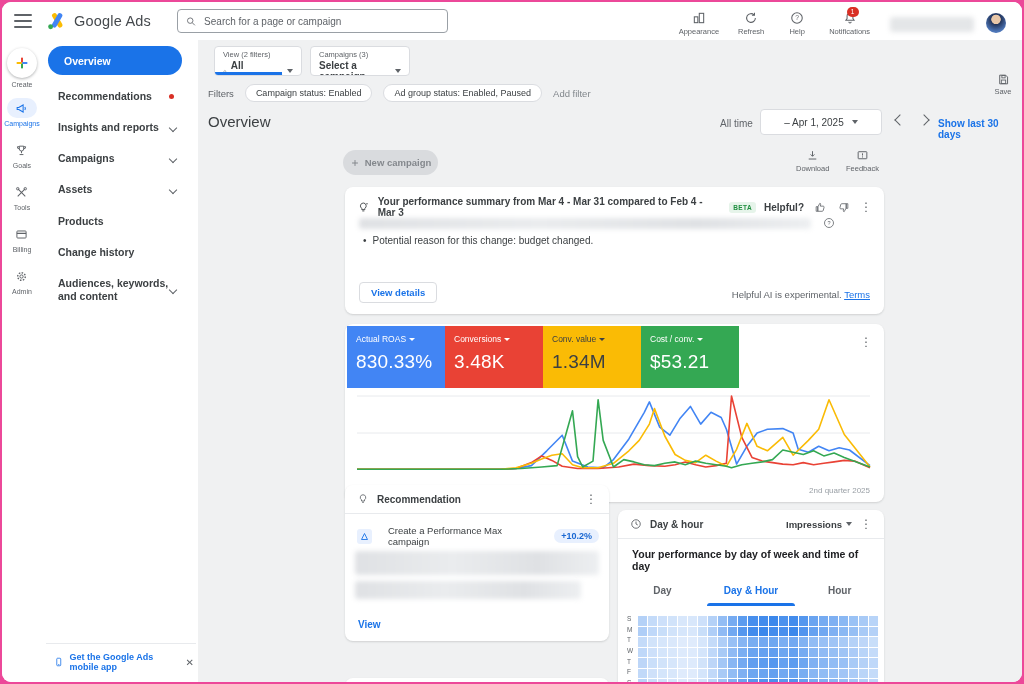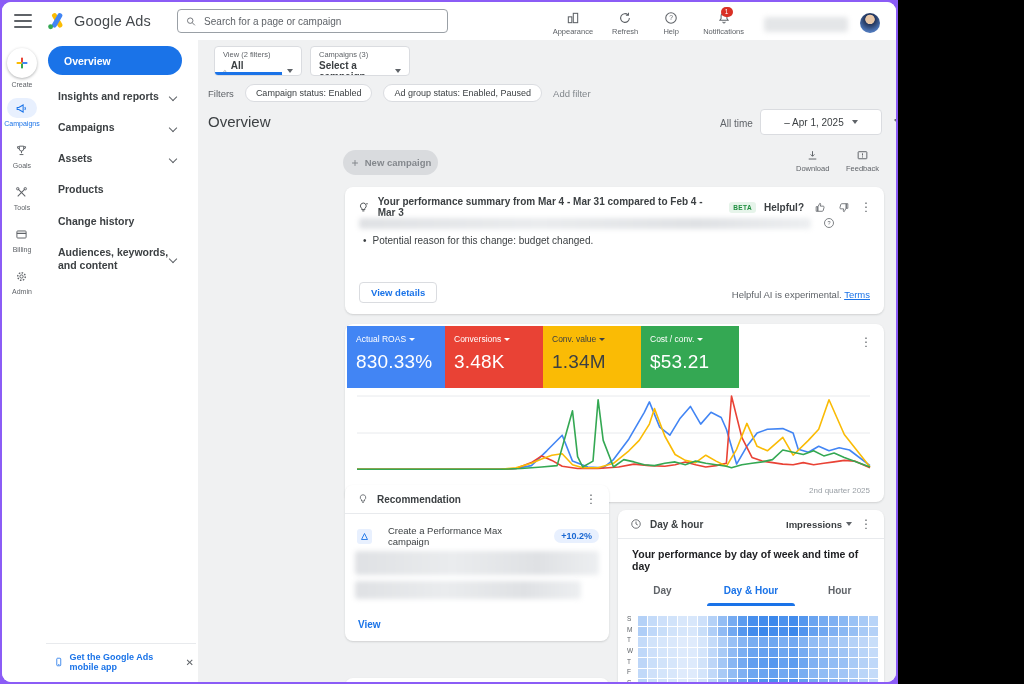--- a/index.html
+++ b/index.html
@@ -1,16 +1,16 @@
 <!DOCTYPE html>
 <html><head>
 <meta charset="utf-8">
 <style>
   html,body{margin:0;padding:0;background:#000;}
-  .frame{position:relative;width:898px;height:684px;background:#8b5cf6;font-family:"Liberation Sans",sans-serif;}
+  .frame{position:relative;width:1024px;height:684px;background:#ec4899;font-family:"Liberation Sans",sans-serif;}
   .screen{position:absolute;inset:2px;border-radius:9px;overflow:hidden;background:#f1f3f4;}
   
   .topbar{position:absolute;top:0;left:0;right:0;height:38px;background:#fff;display:flex;align-items:center;padding:0 12px;box-sizing:border-box;z-index:5;}
   .hamburger{width:18px;height:14px;display:flex;flex-direction:column;justify-content:space-between;cursor:pointer;margin-right:14px;}
   .hamburger span{height:2px;background:#5f6368;border-radius:1px;}
   .logo-wrap{display:flex;align-items:center;gap:6px;}
   .logo-text{font-size:14.5px;color:#45494d;letter-spacing:.2px;}
   .searchbox{margin-left:26px;width:271px;height:24px;border:1px solid #9aa0a6;border-radius:4px;background:#fff;display:flex;align-items:center;padding:0 8px;gap:6px;box-sizing:border-box;}
   .searchbox input{border:none;outline:none;font-size:10px;color:#3c4043;width:100%;font-family:inherit;background:transparent;}
   .searchbox input::placeholder{color:#5f6368;}
@@ -223,20 +223,24 @@
               </svg>
             </span>
             <span class="rail-lbl">Admin</span>
           </div>
         </div>
   </nav>
 
   <nav class="sidenav">
     <div id="sidenav-items">
           <div class="nav-pill">Overview</div>
+          <div class="nav-item">
+            <span class="txt">Recommendations</span>
+            <span class="reddot"></span>
+          </div>
           <div class="nav-item">
             <span class="txt">Insights and reports</span>
             <span class="chev"></span>
           </div>
           <div class="nav-item">
             <span class="txt">Campaigns</span>
             <span class="chev"></span>
           </div>
           <div class="nav-item">
             <span class="txt">Assets</span>

